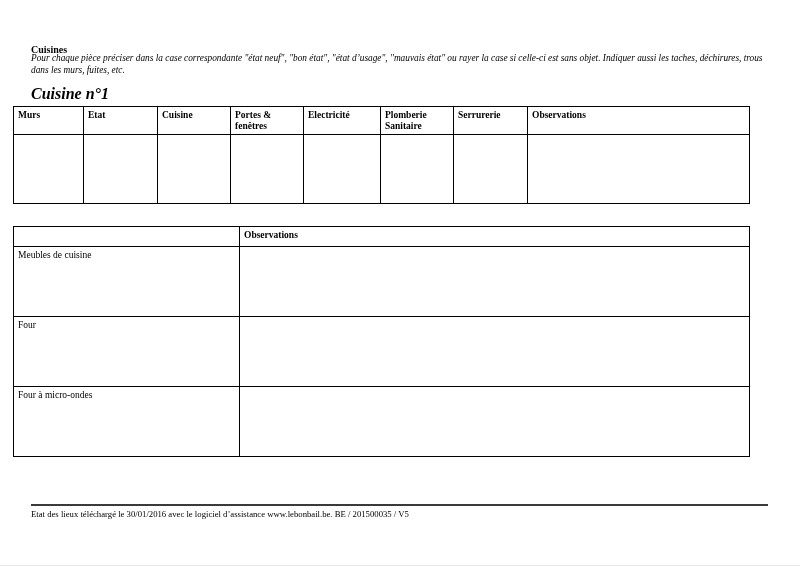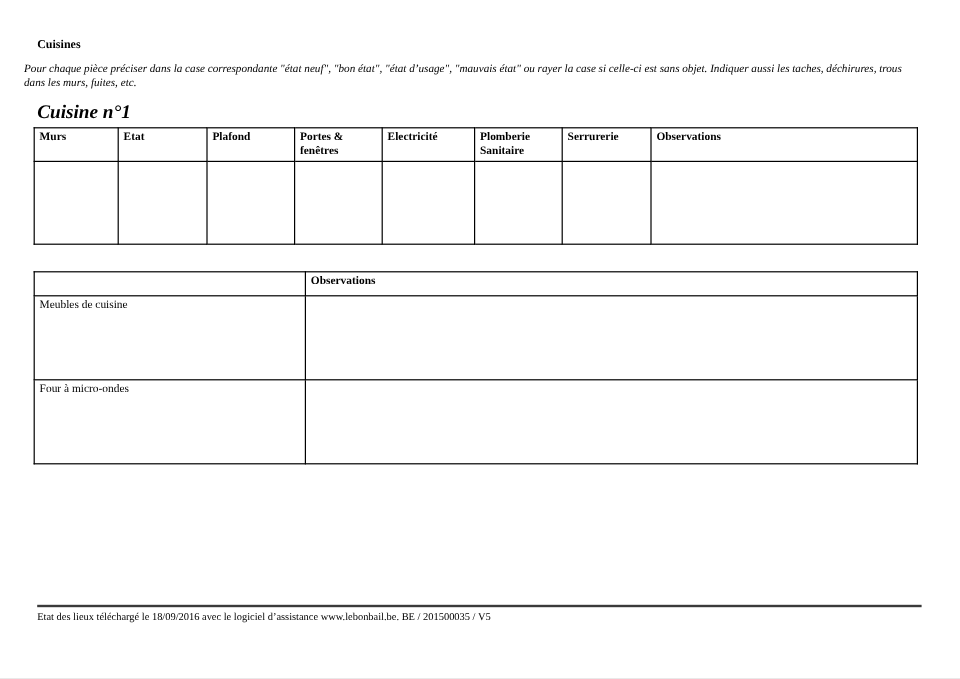--- a/index.html
+++ b/index.html
@@ -14,50 +14,50 @@
     color: #000000;
     position: relative;
     overflow: hidden;
   }
   .page {
     position: absolute;
     inset: 0;
   }
   .page-title {
     position: absolute;
-    top: 32px;
+    top: 44px;
     left: 31px;
     font-size: 10px;
     font-weight: bold;
     margin: 0;
   }
   .instructions {
     position: absolute;
     top: 52px;
-    left: 20px;
+    left: 31px;
     width: 737px;
     font-size: 9.3px;
     font-style: italic;
     line-height: 12px;
     margin: 0;
   }
   .section-title {
     position: absolute;
     top: 85px;
     left: 31px;
     font-size: 16px;
     font-weight: bold;
     font-style: italic;
     margin: 0;
   }
   table {
     border-collapse: collapse;
     table-layout: fixed;
     position: absolute;
-    left: 28px;
+    left: 13px;
     width: 737px;
   }
   th, td {
     border: 1.5px solid #000000;
     vertical-align: top;
     text-align: left;
     padding: 3px 4px 2px 4px;
     font-size: 9.5px;
     line-height: 11px;
     overflow: hidden;
@@ -128,21 +128,21 @@
       <col style="width:73px">
       <col style="width:77px">
       <col style="width:73px">
       <col style="width:74px">
       <col>
     </colgroup>
     <thead>
       <tr>
         <th>Murs</th>
         <th>Etat</th>
-        <th>Plafond</th>
+        <th>Cuisine</th>
         <th>Portes &amp; fenêtres</th>
         <th>Electricité</th>
         <th>Plomberie Sanitaire</th>
         <th>Serrurerie</th>
         <th>Observations</th>
       </tr>
     </thead>
     <tbody>
       <tr>
         <td></td>
@@ -165,24 +165,28 @@
     <tbody>
       <tr class="eq-header">
         <td></td>
         <th>Observations</th>
       </tr>
       <tr class="eq-row">
         <td class="eq-label">Meubles de cuisine</td>
         <td></td>
       </tr>
       <tr class="eq-row">
+        <td class="eq-label">Four</td>
+        <td></td>
+      </tr>
+      <tr class="eq-row">
         <td class="eq-label">Four à micro-ondes</td>
         <td></td>
       </tr>
     </tbody>
   </table>
 
   <div class="footer-rule"></div>
-  <div class="footer-note">Etat des lieux téléchargé le 18/09/2016 avec le logiciel d’assistance www.lebonbail.be. BE / 201500035 / V5</div>
+  <div class="footer-note">Etat des lieux téléchargé le 30/01/2016 avec le logiciel d’assistance www.lebonbail.be. BE / 201500035 / V5</div>
 
   <div class="bottom-edge"></div>
 
 </div>
 
 </body></html>

